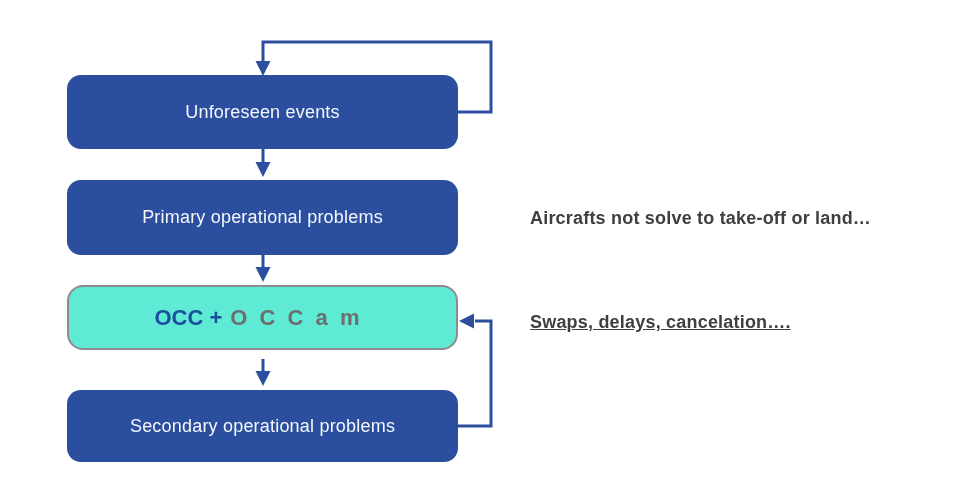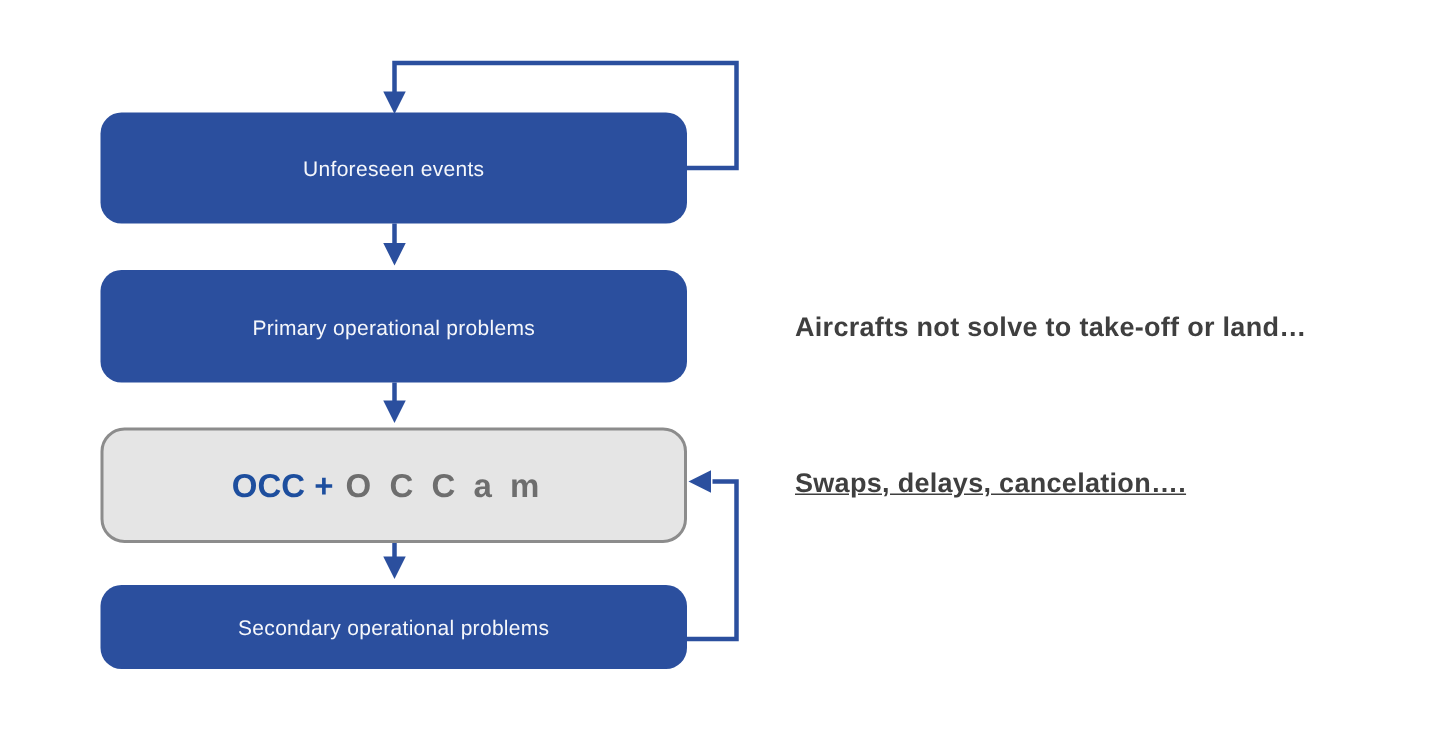--- a/index.html
+++ b/index.html
@@ -28,35 +28,35 @@
     box-sizing: border-box;
     display: flex;
     align-items: center;
     justify-content: center;
     border-radius: 14px;
     text-align: center;
   }
   .flow-box.filled {
     background: #2b4f9e;
     color: #f5f7fb;
-    font-size: 14px;
+    font-size: 18px;
     font-weight: 400;
     letter-spacing: 0.2px;
   }
   .box-1 { top: 75px;  height: 74px; }
   .box-2 { top: 180px; height: 75px; align-items: center; }
   .box-3 {
     top: 285px;
-    height: 77px;
-    background: #e5e5e5;
+    height: 65px;
+    background: #5eead4;
     border: 2px solid #8c8c8c;
     border-radius: 16px;
     font-size: 22px;
   }
-  .box-4 { top: 390px; height: 56px; }
+  .box-4 { top: 390px; height: 72px; }
   .occ-strong {
     color: #1d4e9e;
     font-weight: 700;
   }
   .occ-gray {
     color: #6e6e6e;
     font-weight: 700;
     letter-spacing: 3px;
     margin: 0 8px;
   }

